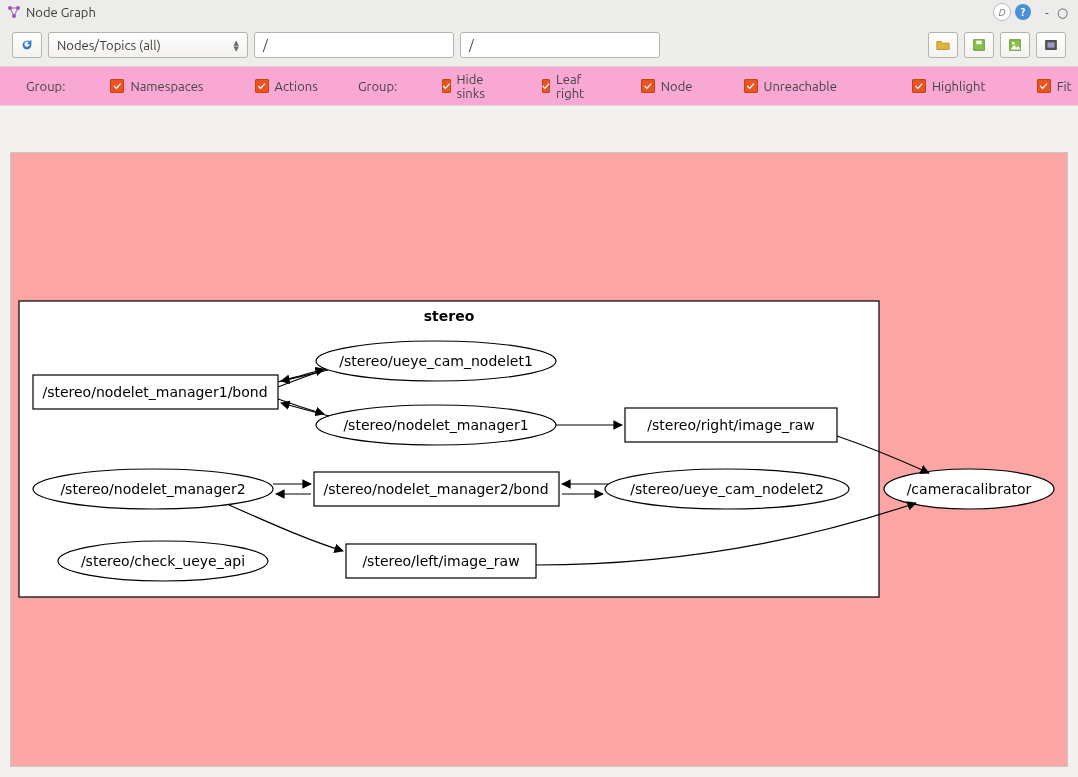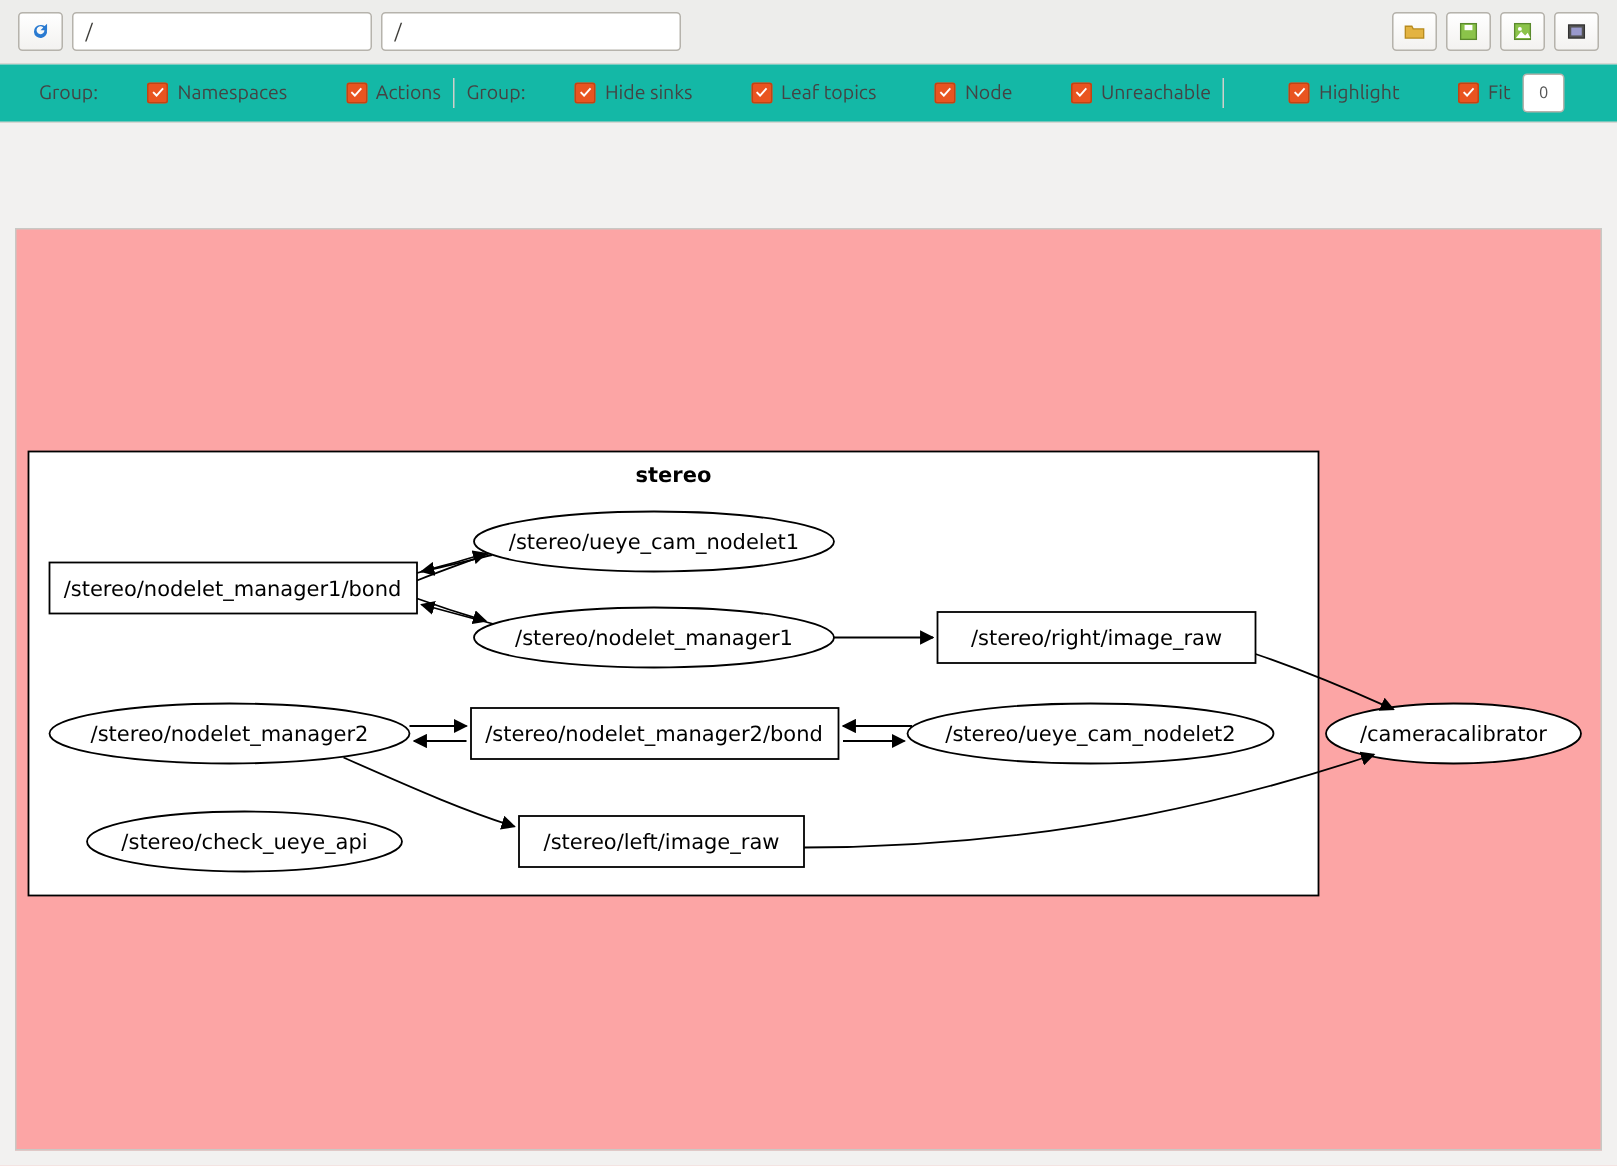--- a/index.html
+++ b/index.html
@@ -19,21 +19,21 @@
 
   .toolbar { height:42px; display:flex; align-items:center; padding:0 12px; gap:6px; background:#ededeb; border-bottom:1px solid #d6d6d2; }
   .btn, .combo, .textf, .iconbtn { height:26px; box-sizing:border-box; border:1px solid #b6b3ac; border-radius:3px; background:linear-gradient(#ffffff,#f3f2f0); display:flex; align-items:center; }
   .iconbtn { width:30px; justify-content:center; }
   .combo { width:200px; padding:0 8px; justify-content:space-between; }
   .combo .arrows { display:flex; flex-direction:column; font-size:7px; line-height:6px; color:#686763; }
   .textf { width:200px; padding:0 8px; background:#ffffff; }
   .toolbar .spacer { flex:1; }
   .iconbtn svg { width:14px; height:14px; }
 
-  .optsbar { height:38px; display:flex; align-items:center; gap:4px; padding:0 26px; background:#14b8a6; border-bottom:1px solid #d6d6d2; color:#444; }
+  .optsbar { height:38px; display:flex; align-items:center; gap:16px; padding:0 26px; background:#f9a8d4; border-bottom:1px solid #d6d6d2; color:#444; }
   .optsbar .lbl { margin-right:-6px; }
   .optsbar .sep { width:1px; height:20px; background:#cfcfca; margin:0 4px; }
   .chk { display:flex; align-items:center; gap:6px;padding-left:35px; }
   .chkbox { width:14px; height:14px; border-radius:2px; background:#e95420; display:flex; align-items:center; justify-content:center; box-shadow:inset 0 0 0 1px #c04414; }
   .chkbox::after { content:"✓"; color:#fff; font-size:11px; font-weight:bold; line-height:1; }
   .numbtn { width:26px;height:24px;border:1px solid #b6b3ac;border-radius:3px;background:#fff;display:flex;align-items:center;justify-content:center;font-size:11px;color:#555;margin-left:4px; }
 
   .canvas-wrap { position:absolute; left:10px; right:10px; top:152px; bottom:10px; border:1px solid #c9c8c4; background:#fca5a5; }
   .canvas { width:100%; height:100%; }
 
@@ -41,26 +41,50 @@
   .node-ellipse, .node-rect, .cluster-rect { fill:#fff; stroke:#000; stroke-width:1.2; }
   .edge { fill:none; stroke:#000; stroke-width:1.2; }
   .arrowhead { fill:#000; }
 </style>
 </head>
 <body>
 
 <div class="window">
 
 
+  <div class="panelbar">
+    <span class="ico">
+      <svg viewBox="0 0 16 16">
+          <circle cx="4" cy="4" r="2" fill="#9b59b6"></circle>
+          <circle cx="12" cy="4" r="2" fill="#9b59b6"></circle>
+          <circle cx="8" cy="12" r="2" fill="#9b59b6"></circle>
+          <path d="M4 4 L12 4 M4 4 L8 12 M12 4 L8 12" stroke="#9b59b6" stroke-width="1" fill="none"></path>
+        </svg>
+    </span>
+    <span style="margin-left:4px">Node Graph</span>
+    <div class="spacer"></div>
+    <div class="badge-d">D</div>
+    <div class="badge-q">?</div>
+    <span style="width:10px"></span>
+    <span style="color:#555;padding:0 4px">-</span>
+    <span style="color:#555;padding:0 4px">○</span>
+  </div>
 
   <div class="toolbar">
     <div class="iconbtn">
       <svg viewBox="0 0 16 16">
           <path d="M8 3a5 5 0 1 0 4.9 4H11a3 3 0 1 1-.9-2.1L8 7h5V2l-1.8 1.8A5 5 0 0 0 8 3z" fill="#2a7ad1"></path>
         </svg>
+    </div>
+    <div class="combo">
+      <span>Nodes/Topics (all)</span>
+      <span class="arrows">
+          <span>▲</span>
+          <span>▼</span>
+        </span>
     </div>
     <div class="textf">
       <span>/</span>
     </div>
     <div class="textf">
       <span>/</span>
     </div>
     <div class="spacer"></div>
     <div class="iconbtn">
       <svg viewBox="0 0 16 16">
@@ -99,21 +123,21 @@
         <span>Actions</span>
       </label>
     <span class="sep"></span>
     <span class="lbl">Group:</span>
     <label class="chk">
         <span class="chkbox"></span>
         <span>Hide sinks</span>
       </label>
     <label class="chk">
         <span class="chkbox"></span>
-        <span>Leaf topics</span>
+        <span>Leaf right</span>
       </label>
     <label class="chk">
         <span class="chkbox"></span>
         <span>Node</span>
       </label>
     <label class="chk">
         <span class="chkbox"></span>
         <span>Unreachable</span>
       </label>
     <span class="sep"></span>

